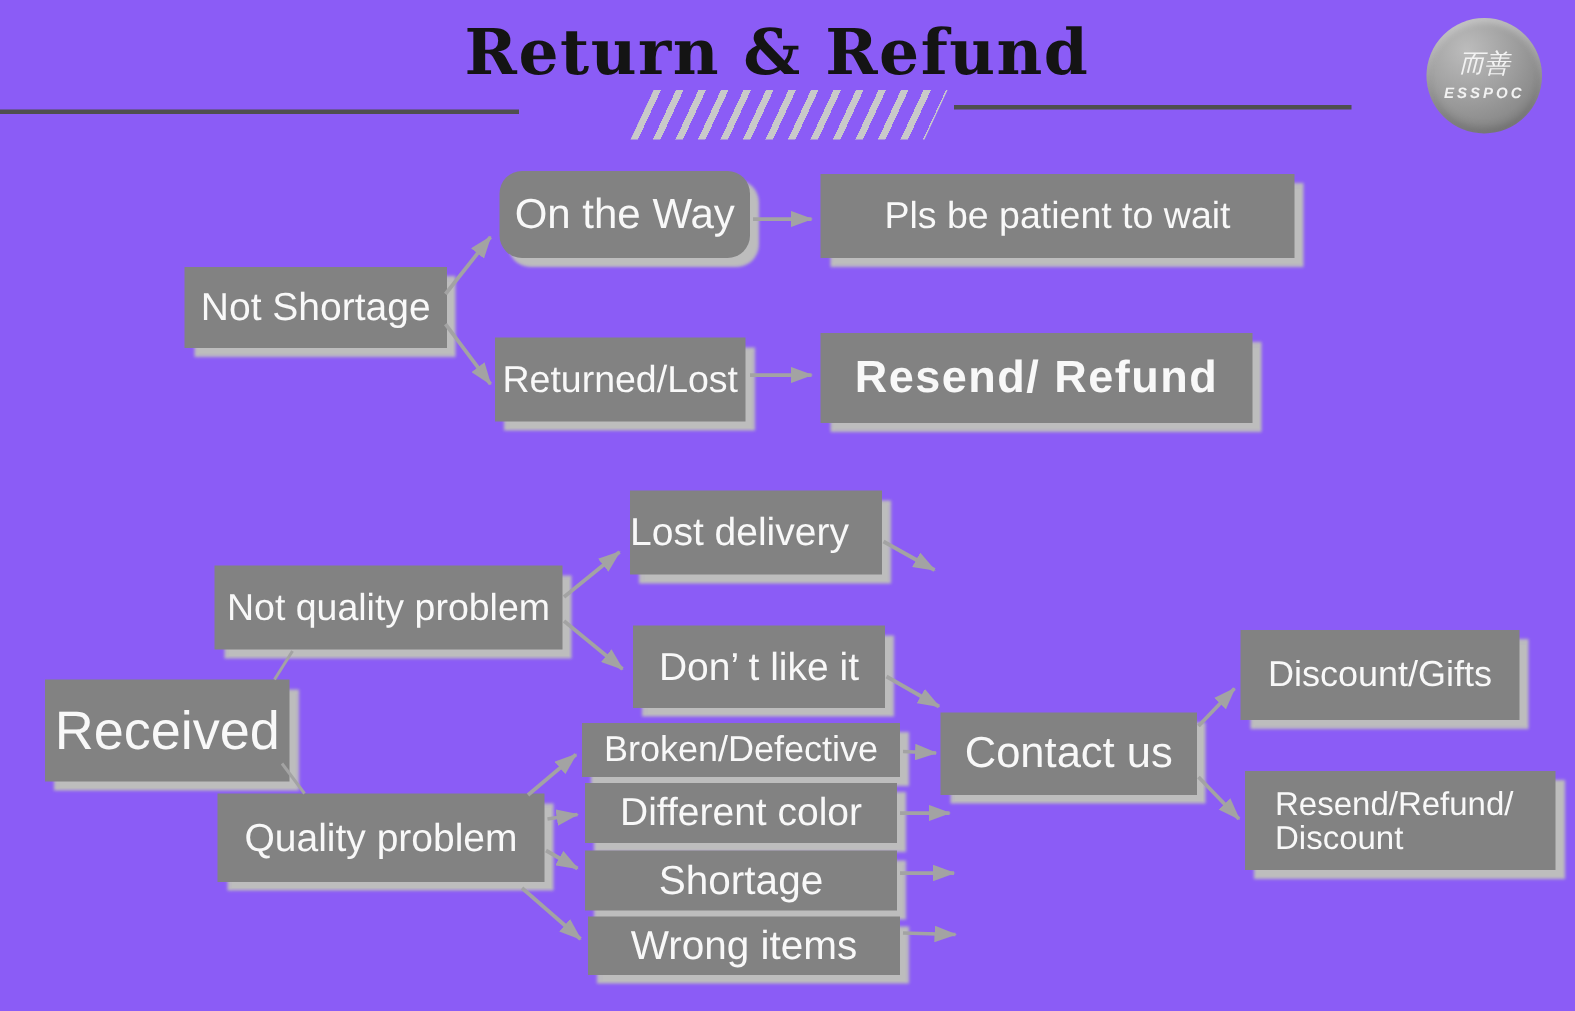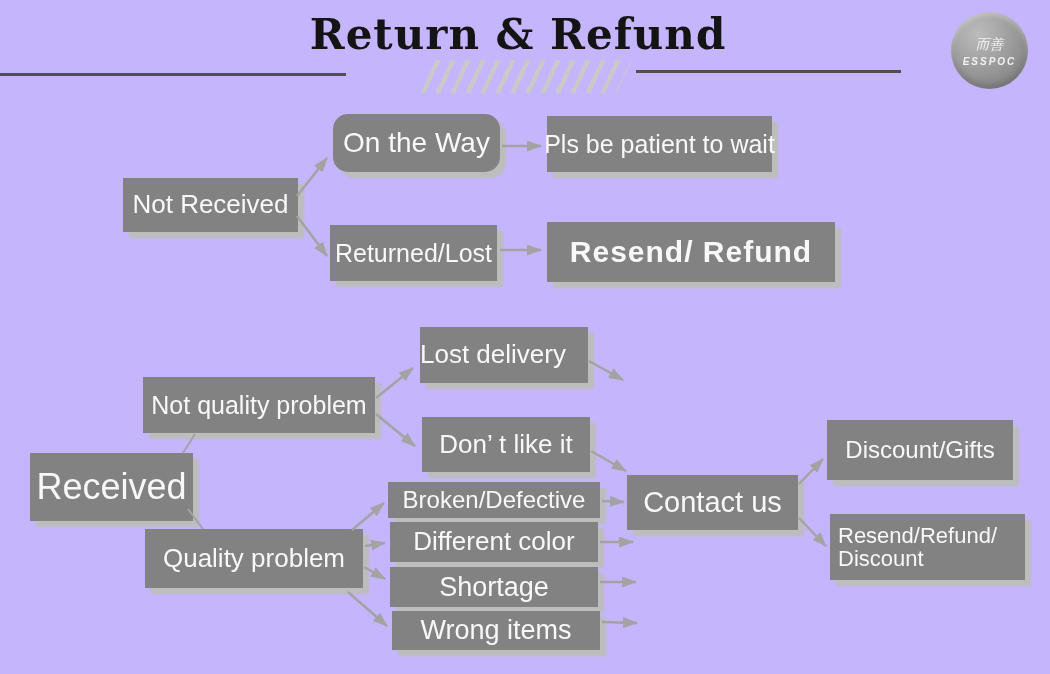--- a/index.html
+++ b/index.html
@@ -8,21 +8,21 @@
     --arrow:#a3a3a3;
     --rule:#4f4f4f;
     --hatch:#c9c9c9;
     --title-text:#141414;
     --shadow:#bdbdbd;
   }
   html,body{margin:0;padding:0;background:#ffffff;}
   .canvas{
     position:relative;
     width:1050px;height:674px;
-    background:#c4b5fd;
+    background:#8b5cf6;
     overflow:hidden;
     font-family:"Liberation Sans", sans-serif;
   }
   .page-title{
     position:absolute;
     left:518px;top:10px;
     transform:translateX(-50%);
     font-family:"DejaVu Serif", serif;
     font-weight:bold;
     font-size:42px;
@@ -41,53 +41,53 @@
   }
   .logo{
     position:absolute;
     left:951px;top:12px;width:77px;height:77px;
     border-radius:50%;
     background:radial-gradient(circle at 35% 28%, #bcbcbc 0%, #9d9d9d 45%, #868686 75%, #737373 100%);
     box-shadow:inset 0 -4px 6px rgba(0,0,0,.15), inset 0 3px 5px rgba(255,255,255,.35);
     display:flex;flex-direction:column;align-items:center;justify-content:center;
     color:#f2f2f2;
   }
-  .logo-cn{font-family:"DejaVu Serif", serif;font-size:14px;font-style:italic;line-height:1;margin-top:2px;}
+  .logo-cn{font-family:"DejaVu Serif", serif;font-size:17px;font-style:italic;line-height:1;margin-top:2px;}
   .logo-en{font-size:10px;font-weight:bold;font-style:italic;letter-spacing:2px;margin-top:5px;}
   .node{
     position:absolute;
     background:var(--box);
     color:var(--box-text);
     display:flex;align-items:center;justify-content:center;
     box-shadow:6px 6px 2px var(--shadow);
     white-space:nowrap;
     line-height:1.05;
   }
   .node.align-left{justify-content:flex-start;}
   .node.bold{font-weight:bold;letter-spacing:1px;}
-  .node.two-line{white-space:pre-line;justify-content:flex-start;padding-left:8px;text-align:left;}
+  .node.two-line{white-space:pre-line;justify-content:flex-start;padding-left:20px;text-align:left;}
   svg.connectors{position:absolute;left:0;top:0;pointer-events:none;}
 </style>
 </head>
 <body>
 
 <div class="canvas">
 
   <div class="page-title">Return &amp; Refund</div>
   <div class="rule rule-left"></div>
   <div class="rule rule-right"></div>
   <div class="hatch"></div>
   <div class="logo">
     <div class="logo-cn">而善</div>
     <div class="logo-en">ESSPOC</div>
   </div>
 
-  <div class="node" style="left:123px;top:178px;width:175px;height:54px;font-size:26px;">Not Received</div>
+  <div class="node" style="left:123px;top:178px;width:175px;height:54px;font-size:26px;">Not Shortage</div>
   <div class="node" style="left:333px;top:114px;width:167px;height:58px;font-size:28px;border-radius:15px;">On the Way</div>
-  <div class="node" style="left:547px;top:116px;width:225px;height:56px;font-size:25px;">Pls be patient to wait</div>
+  <div class="node" style="left:547px;top:116px;width:316px;height:56px;font-size:25px;">Pls be patient to wait</div>
   <div class="node bold" style="left:547px;top:222px;width:288px;height:60px;font-size:30px;">Resend/ Refund</div>
   <div class="node" style="left:330px;top:225px;width:167px;height:56px;font-size:25px;">Returned/Lost</div>
 
   <div class="node" style="left:30px;top:453px;width:163px;height:68px;font-size:36px;">Received</div>
   <div class="node" style="left:143px;top:377px;width:232px;height:56px;font-size:25px;">Not quality problem</div>
   <div class="node" style="left:145px;top:529px;width:218px;height:59px;font-size:26px;">Quality problem</div>
 
   <div class="node align-left" style="left:420px;top:327px;width:168px;height:56px;font-size:26px;">Lost delivery</div>
   <div class="node" style="left:422px;top:417px;width:168px;height:55px;font-size:26px;">Don’ t like it</div>
 

